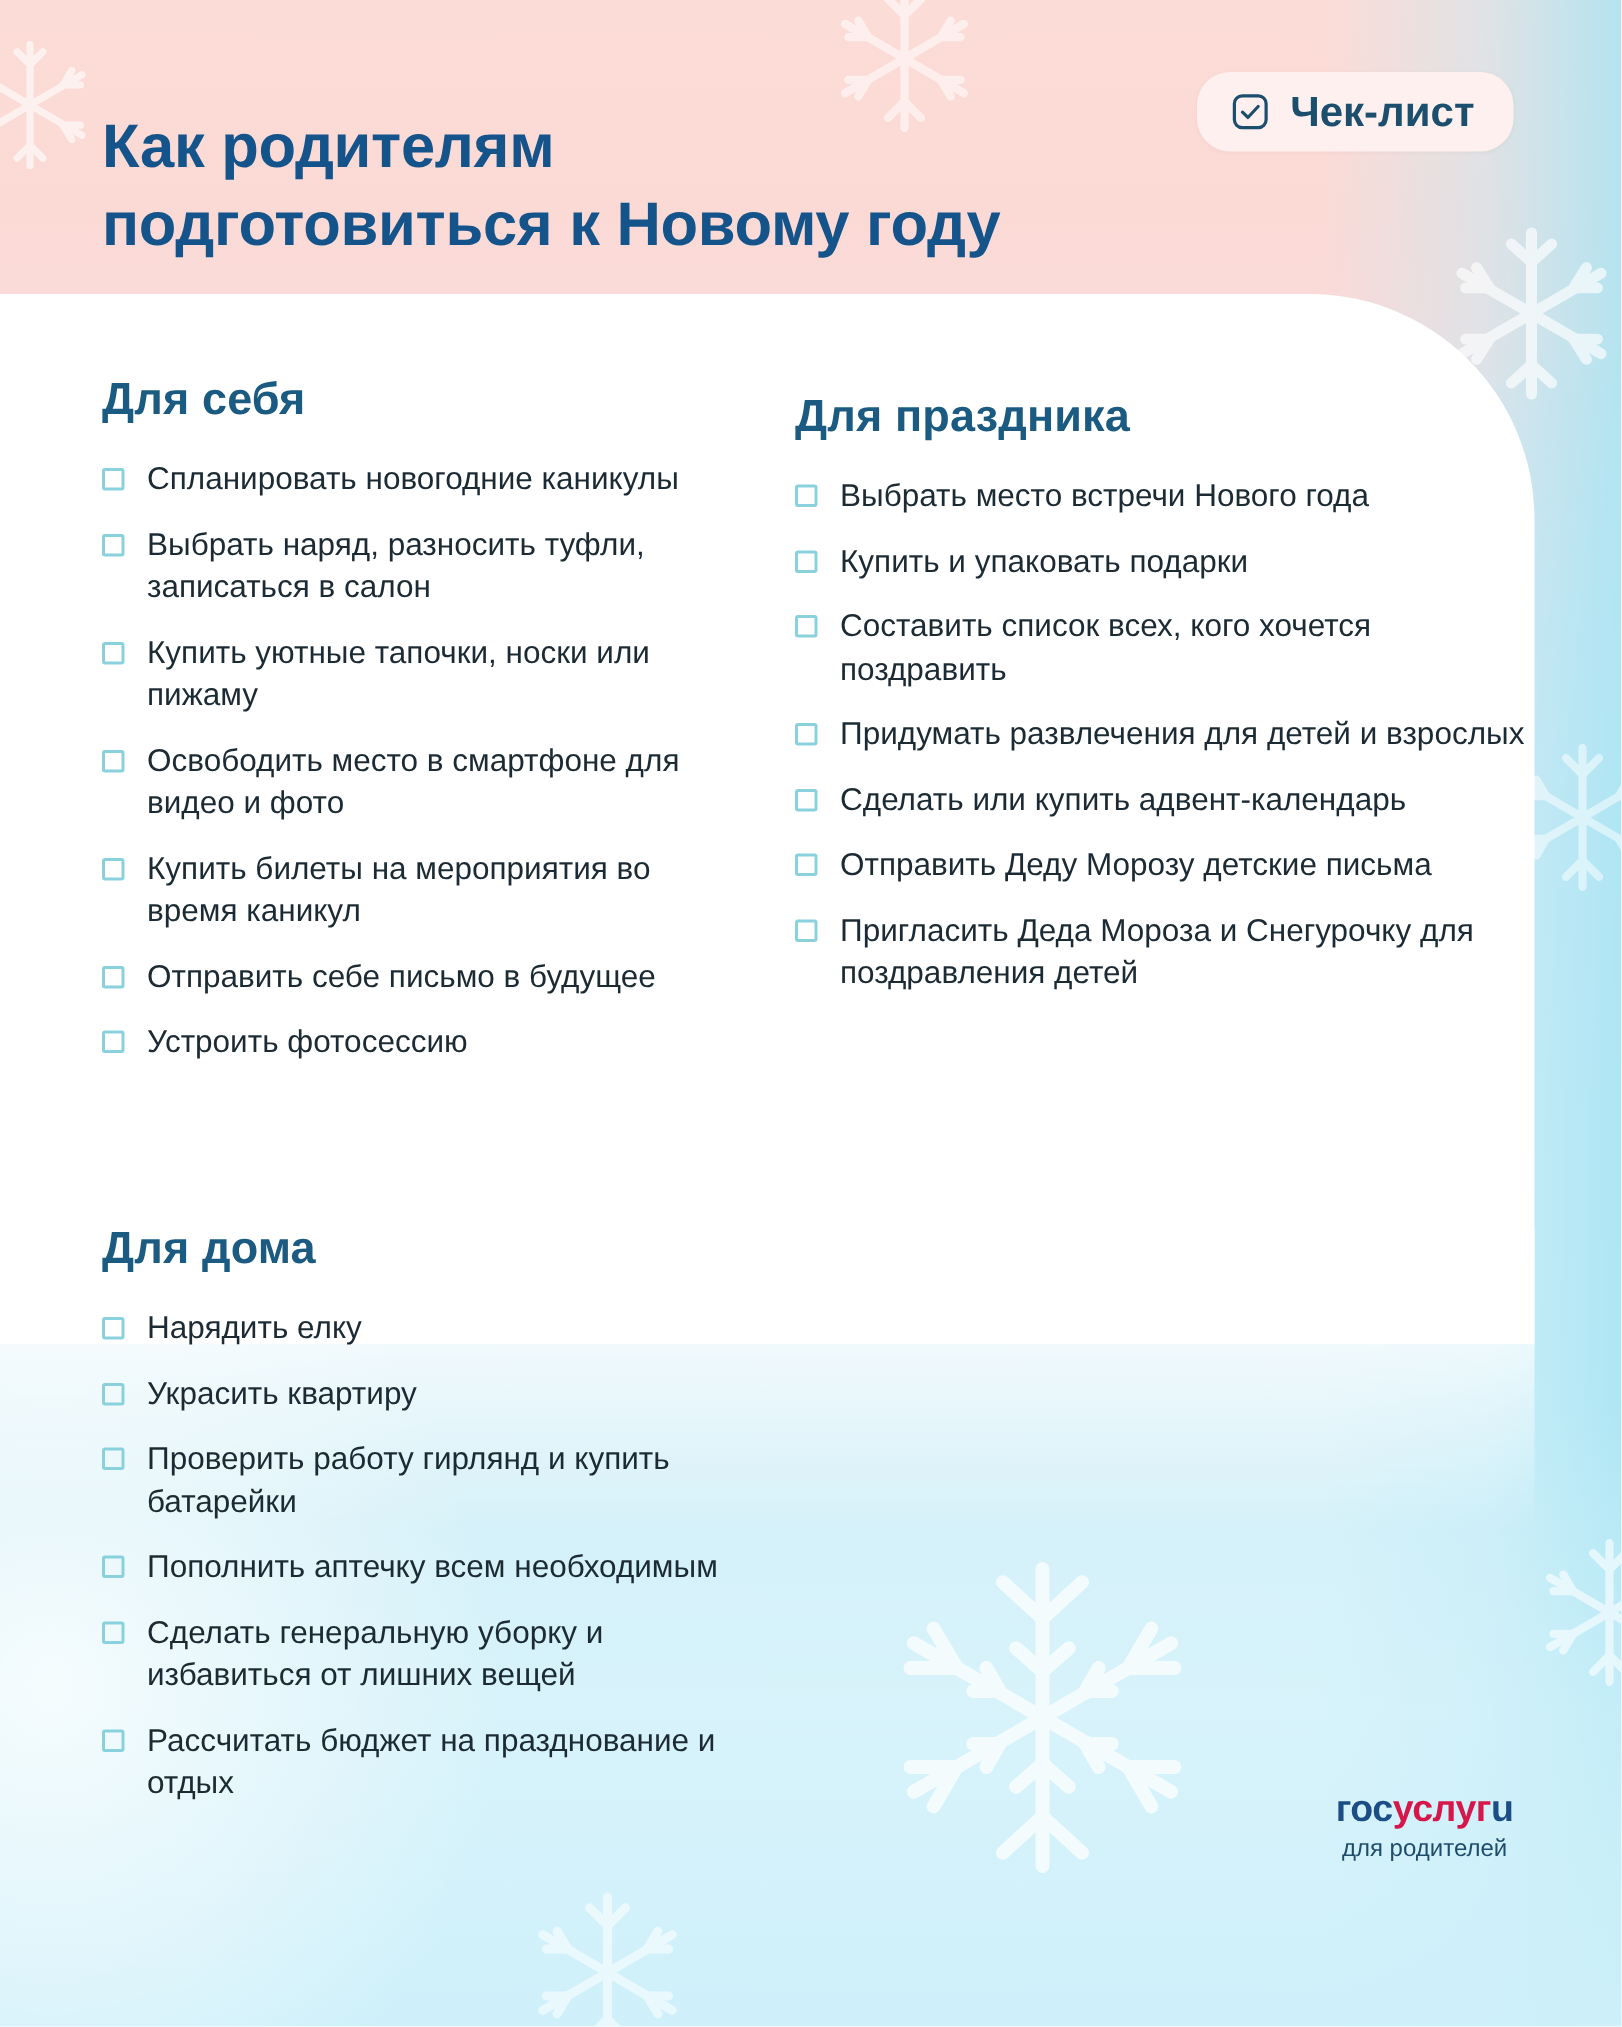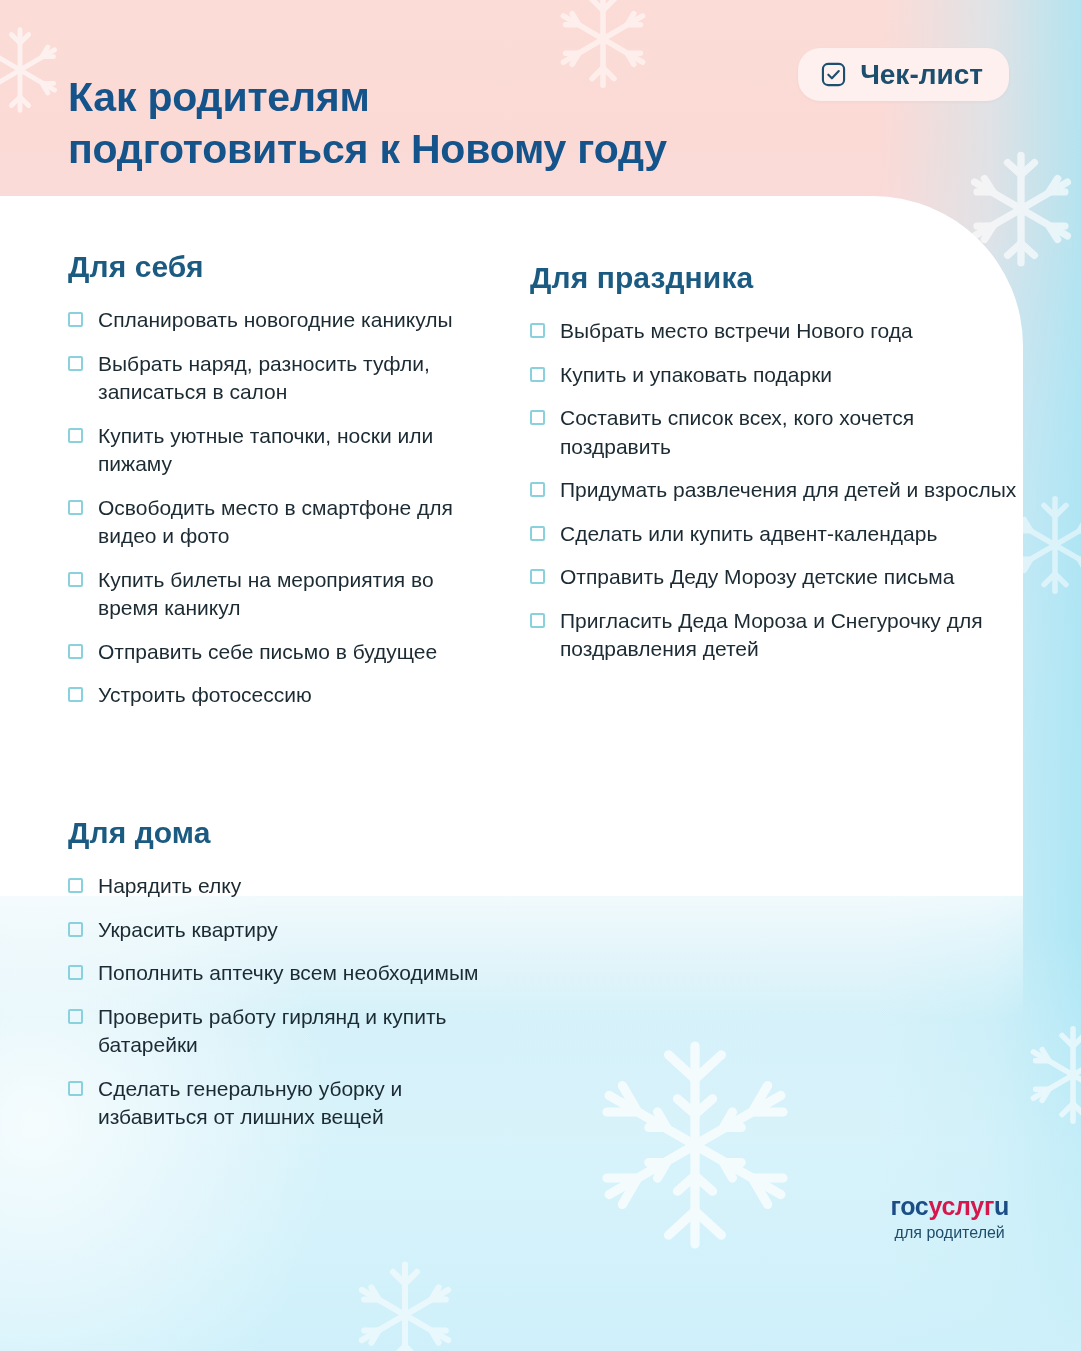--- a/index.html
+++ b/index.html
@@ -406,29 +406,33 @@
         <li>
             <span class="cb"></span>
             <span class="li-text">Нарядить елку</span>
           </li>
         <li>
             <span class="cb"></span>
             <span class="li-text">Украсить квартиру</span>
           </li>
         <li>
             <span class="cb"></span>
+            <span class="li-text">Проверить работу гирлянд и купить батарейки</span>
+          </li>
+        <li>
+            <span class="cb"></span>
             <span class="li-text">Пополнить аптечку всем необходимым</span>
           </li>
         <li>
             <span class="cb"></span>
-            <span class="li-text">Проверить работу гирлянд и купить батарейки</span>
-          </li>
-        <li>
-            <span class="cb"></span>
             <span class="li-text">Сделать генеральную уборку и избавиться от лишних вещей</span>
+          </li>
+        <li>
+            <span class="cb"></span>
+            <span class="li-text">Рассчитать бюджет на празднование и отдых</span>
           </li>
       </ul>
     </div>
 
   </div>
 
   <div class="logo">
     <div class="logo-main"><span class="logo-a">гос</span><span class="logo-b">услуг</span><span class="logo-c">u</span></div>
     <div class="logo-sub">для родителей</div>
   </div>

